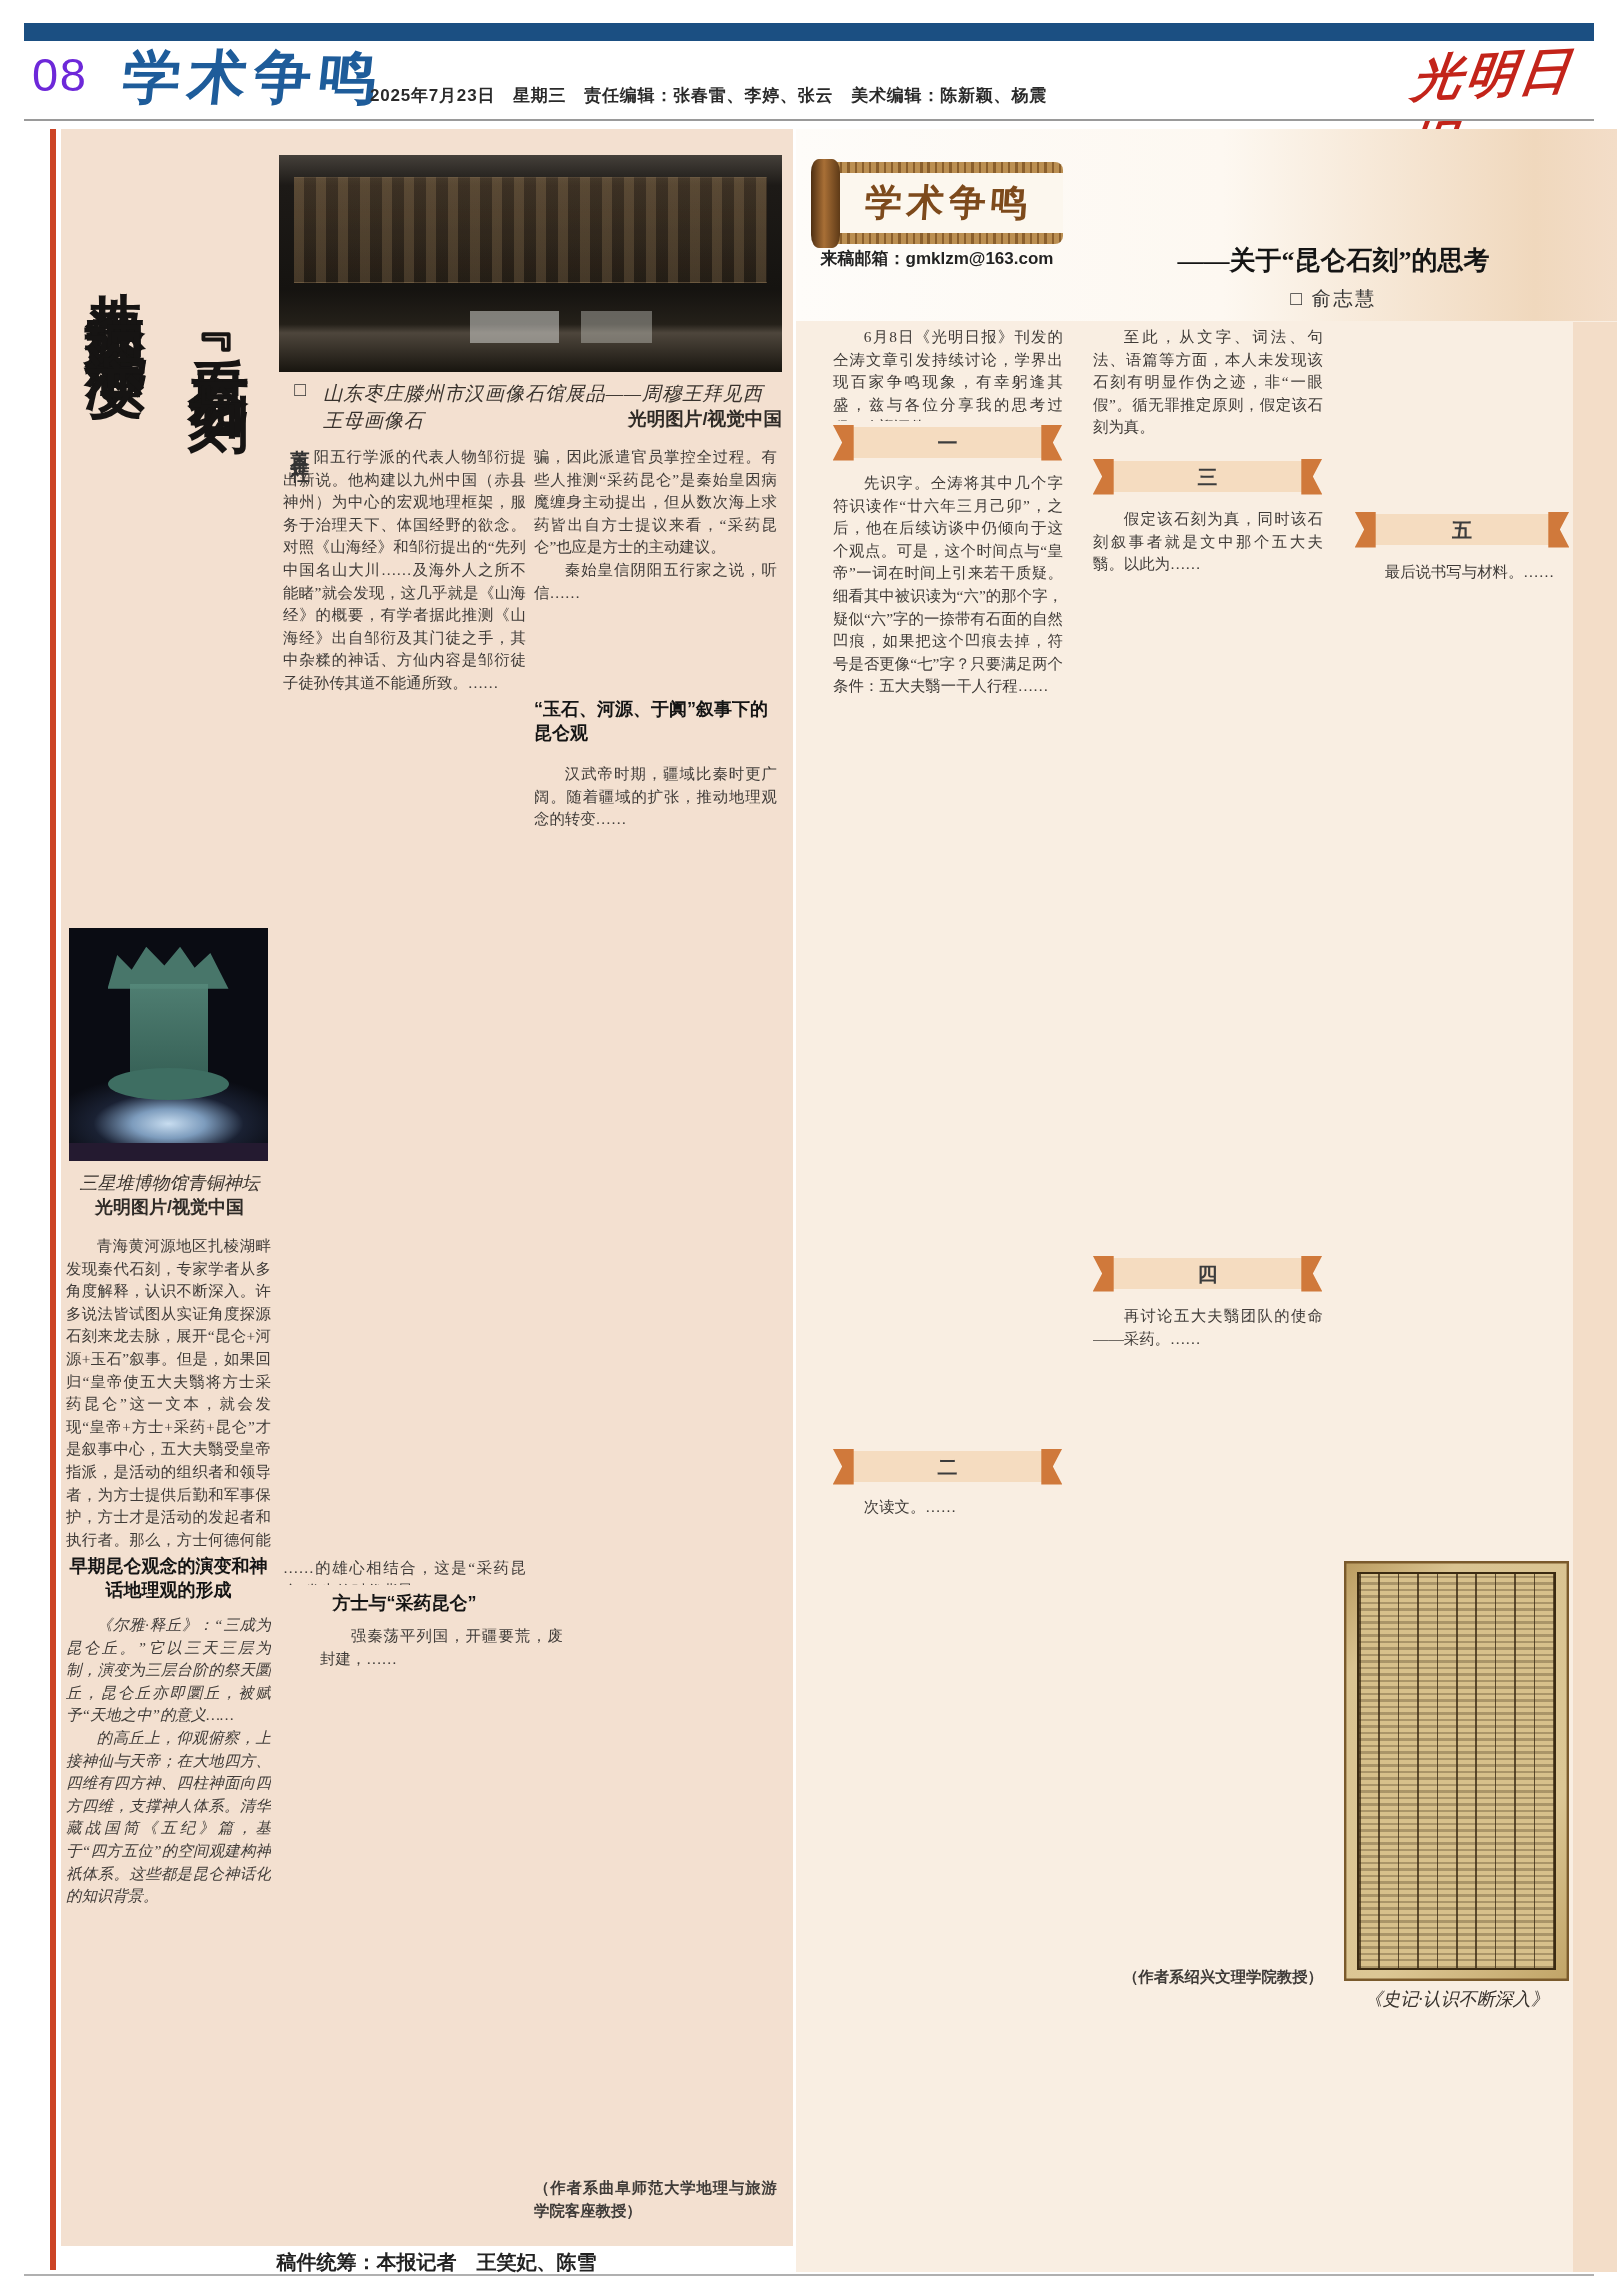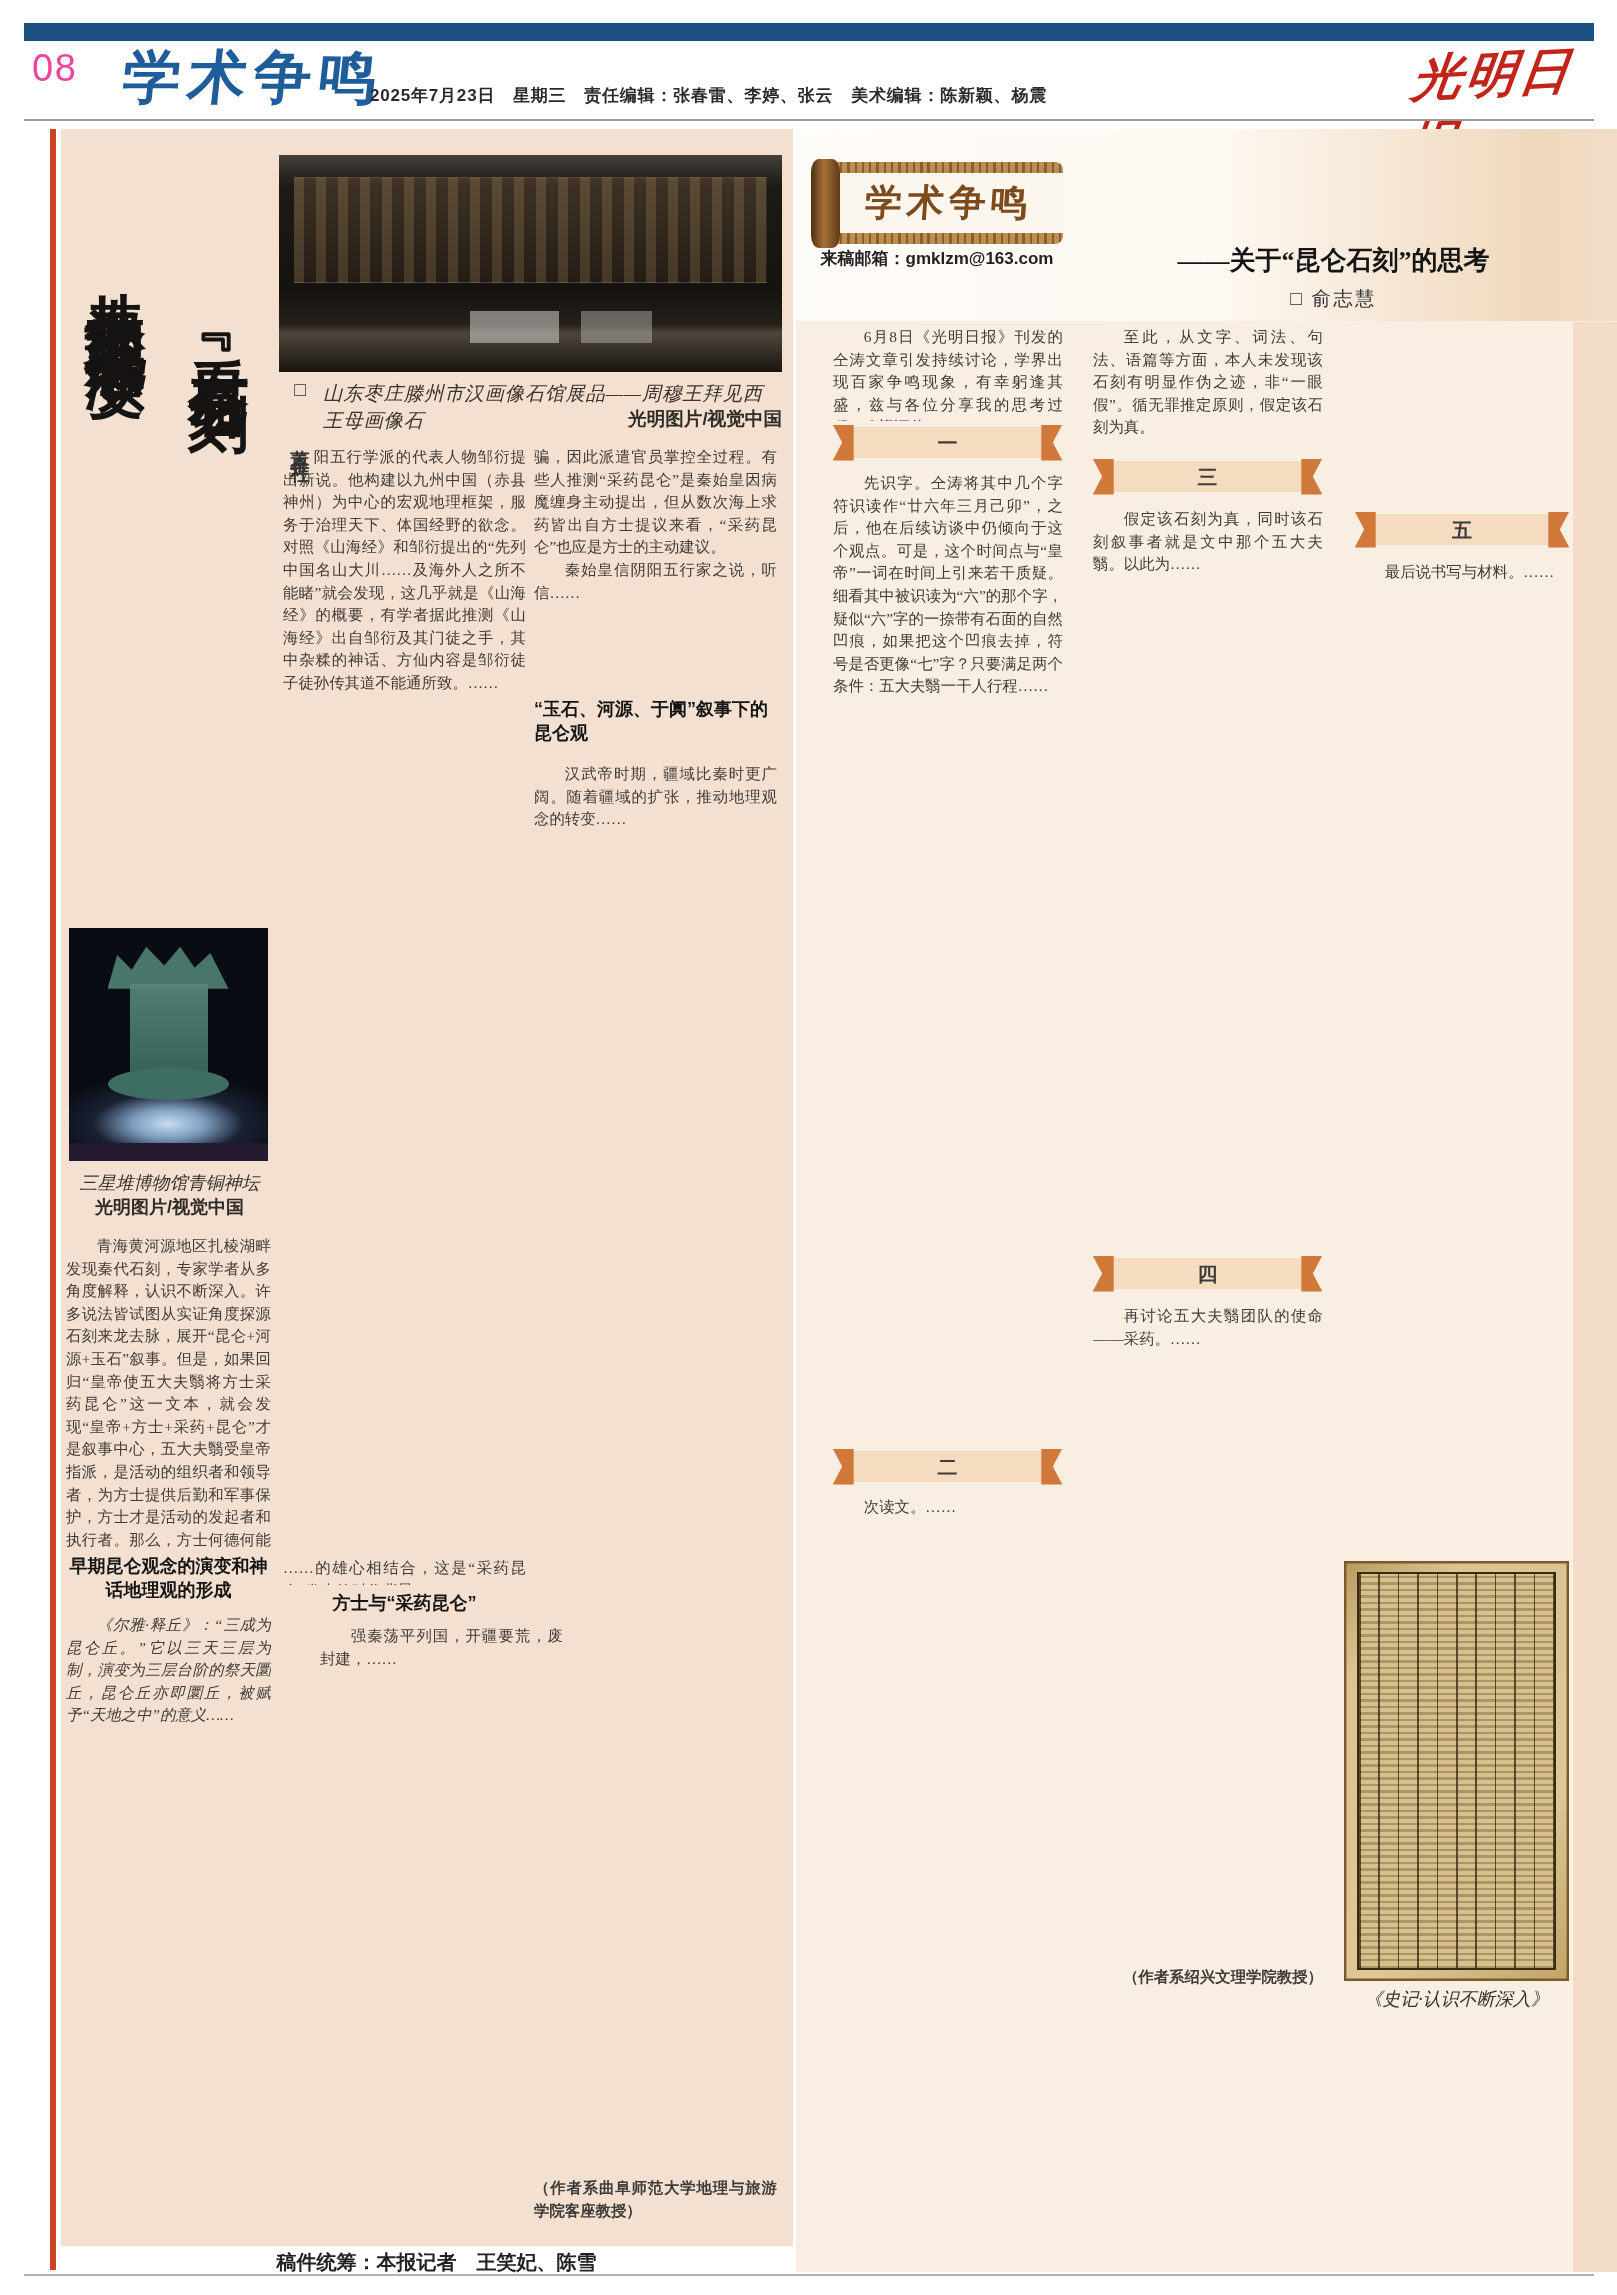--- a/index.html
+++ b/index.html
@@ -3,21 +3,21 @@
 <meta charset="utf-8">
 <style>
   html,body{margin:0;padding:0;background:#e8e8e8;}
   #page{position:relative;width:1617px;height:2295px;background:#ffffff;overflow:hidden;
         font-family:"Liberation Serif","DejaVu Serif",serif;color:#3f3b38;}
   .abs{position:absolute;}
 
   
   #topbar{left:24px;top:22.6px;width:1570px;height:18px;background:#1b4f82;}
   #pageno{left:32px;top:47px;font-family:"Liberation Sans","DejaVu Sans",sans-serif;
-          font-size:38px;font-weight:400;color:#ec4899;letter-spacing:1.6px;}
+          font-size:47px;font-weight:400;color:#6d28d9;letter-spacing:1.6px;}
   #secname{left:123px;top:39px;font-size:58px;font-weight:700;color:#1e5c9a;
            letter-spacing:7.3px;transform:skewX(-6deg);}
   #dateline{left:370px;top:84px;font-family:"Liberation Sans","DejaVu Sans",sans-serif;
             font-size:17px;font-weight:700;color:#2a2a2a;letter-spacing:0.8px;}
   #masthead{left:1409px;top:40px;font-size:50px;font-weight:700;color:#c3241a;
             transform:skewX(-10deg) rotate(-3deg);letter-spacing:3.2px;font-style:italic;}
   #headrule{left:24px;top:119px;width:1570px;height:1.6px;background:#9a9a9a;}
   #redrule{left:50px;top:129px;width:5.7px;height:2141px;background:#cc4426;}
   #botrule{left:24px;top:2274px;width:1570px;height:1.6px;background:#b0b0b0;}
 
@@ -183,20 +183,21 @@
   </div>
   <div class="abs" id="bronzecap">三星堆博物馆青铜神坛</div>
   <div class="abs" id="bronzecredit">光明图片/视觉中国</div>
 
   <div class="abs coltext" id="colL1">
     <p>青海黄河源地区扎棱湖畔发现秦代石刻，专家学者从多角度解释，认识不断深入。许多说法皆试图从实证角度探源石刻来龙去脉，展开“昆仑+河源+玉石”叙事。但是，如果回归“皇帝使五大夫翳将方士采药昆仑”这一文本，就会发现“皇帝+方士+采药+昆仑”才是叙事中心，五大夫翳受皇帝指派，是活动的组织者和领导者，为方士提供后勤和军事保护，方士才是活动的发起者和执行者。那么，方士何德何能成为秦始皇的座上宾？又以何种理论说服获得皇帝恩准的呢？其中有深刻复杂的历史背景，深入探讨方士和采药、采药与昆仑的关系，结合秦汉之际的地理观念变化，才能理解采药昆仑何以可能。</p>
   </div>
   <div class="abs subhead" id="subheadL">早期昆仑观念的演变和神话地理观的形成</div>
   <div class="abs coltext" id="colL2">
     <p>《尔雅·释丘》：“三成为昆仑丘。”它以三天三层为制，演变为三层台阶的祭天圜丘，昆仑丘亦即圜丘，被赋予“天地之中”的意义……</p>
+    <p>的高丘上，仰观俯察，上接神仙与天帝；在大地四方、四维有四方神、四柱神面向四方四维，支撑神人体系。清华藏战国简《五纪》篇，基于“四方五位”的空间观建构神祇体系。这些都是昆仑神话化的知识背景。</p>
   </div>
 
   <div class="abs coltext" id="colA1">
     <p>阳五行学派的代表人物邹衍提出新说。他构建以九州中国（赤县神州）为中心的宏观地理框架，服务于治理天下、体国经野的欲念。对照《山海经》和邹衍提出的“先列中国名山大川……及海外人之所不能睹”就会发现，这几乎就是《山海经》的概要，有学者据此推测《山海经》出自邹衍及其门徒之手，其中杂糅的神话、方仙内容是邹衍徒子徒孙传其道不能通所致。……</p>
   </div>
   <div class="abs coltext" id="colA1b">
     <p style="text-indent:0">……的雄心相结合，这是“采药昆仑”发生的时代背景。</p>
   </div>
   <div class="abs subhead" id="subheadA">方士与“采药昆仑”</div>
   <div class="abs coltext" id="colA2">

